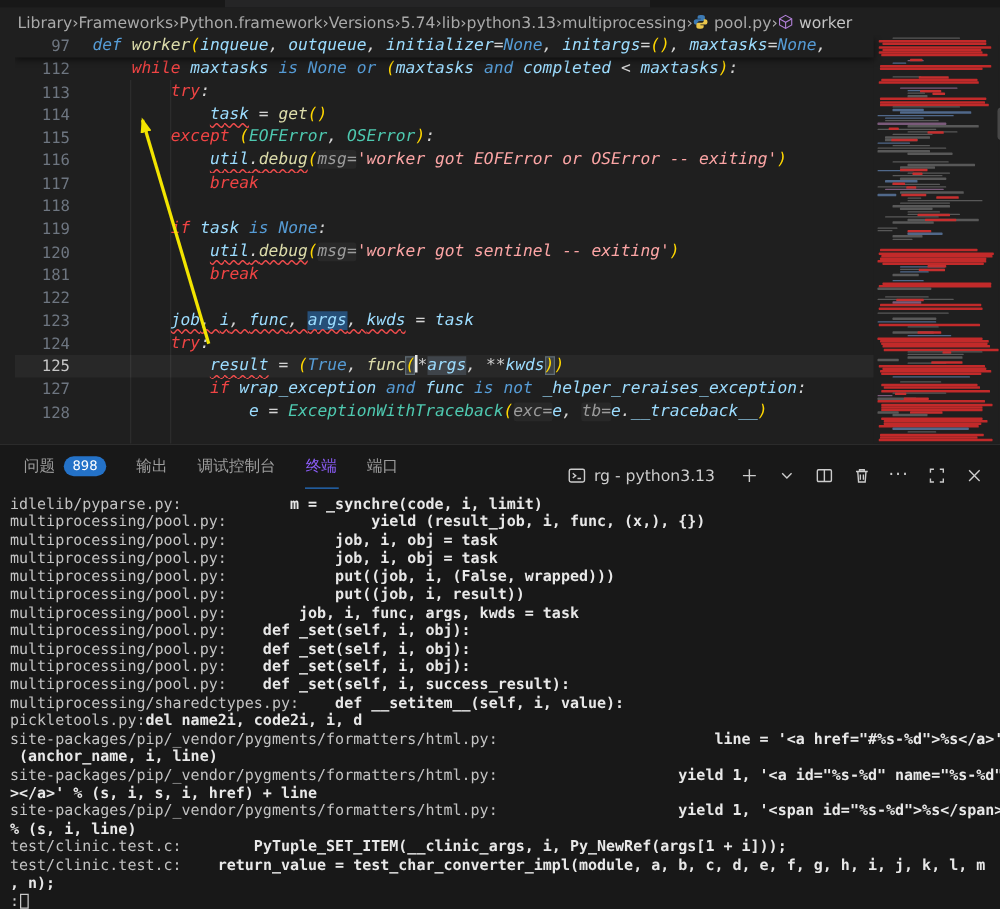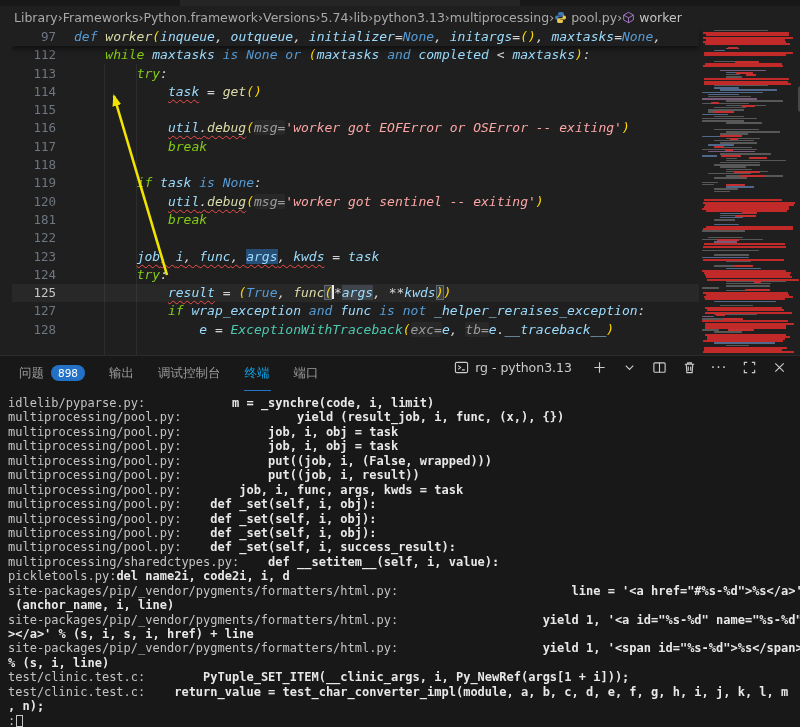--- a/index.html
+++ b/index.html
@@ -23,21 +23,21 @@
   .code-line, .sticky-line { display:flex; height:18.3px; line-height:18.3px; font-size:13px;
     font-family:"DejaVu Sans Mono", monospace; white-space:pre; position:relative; z-index:2; }
   .ln { width:44px; text-align:right; color:#6e7681; flex:none; font-size:12.5px; }
   .codetxt { padding-left:18px; color:#d4d4d4;font-style:italic; }
   .sticky-line { position:absolute; left:0; top:0; width:687px; background:#1f1f1f; z-index:6;
     box-shadow:0 3px 5px rgba(0,0,0,0.5); }
   .lines-wrap { position:absolute; left:0; top:18.3px; width:687px; z-index:2; }
   .code-line.cur { background:rgba(255,255,255,0.045); }
   .code-line.cur .ln { color:#c6c6c6; }
 
-  .c-k{color:#84cc16} .c-b{color:#569CD6} .c-t{color:#4EC9B0} .c-f{color:#DCDCAA}
+  .c-k{color:#ef4444} .c-b{color:#569CD6} .c-t{color:#4EC9B0} .c-f{color:#DCDCAA}
   .c-v{color:#9CDCFE} .c-s{color:#fca5a5} .c-p{color:#d4d4d4} .c-br{color:#ffd700}
   .c-h{color:#9b9b9b; background:rgba(110,110,110,0.12); border-radius:2px;}
   .sq { text-decoration:underline; text-decoration-style:wavy; text-decoration-color:#f14c4c;
         text-decoration-thickness:1px; text-underline-offset:3px; }
   .hl-sel { background:#264f78; }
   .hl-occ { background:rgba(90,100,112,0.48); }
   .hl-bm  { background:#3c4043; box-shadow:inset 0 0 0 1px #5f6b73; }
   .caret { display:inline-block; width:1.6px; height:14px; background:#e8e8e8; vertical-align:-2px; }
 
   
@@ -46,25 +46,25 @@
   .ruler { position:absolute; left:788px; top:0; width:12px; height:327px; background:#1c1c1c; z-index:4; }
   .ruler .mark { position:absolute; left:2px; width:8px; background:#d32f2f; }
   .scroll-thumb { position:absolute; left:786px; top:58px; width:12px; height:26px;
     background:rgba(140,140,140,0.38); border-radius:3px; z-index:5; }
 
   .arrow-overlay { position:absolute; left:0; top:0; z-index:7; pointer-events:none; }
 
   
   .panel { position:absolute; left:0; top:355px; width:800px; height:372px; background:#181818;
     border-top:1px solid #2b2b2b; }
-  .panel-header { height:35px; display:flex; align-items:flex-start; justify-content:space-between; padding:0 10px 0 18px; }
+  .panel-header { height:35px; display:flex; align-items:flex-end; justify-content:space-between; padding:0 10px 0 18px; }
   .panel-tabs { display:flex; align-items:center; height:100%; gap:22px; }
   .ptab { display:flex; align-items:center; height:100%; font-size:12.5px; color:#9d9d9d; cursor:pointer;
     border-bottom:1.5px solid transparent; padding:0 1px; }
-  .ptab.active { color:#0ea5e9; border-bottom-color:#2472c8; }
+  .ptab.active { color:#8b5cf6; border-bottom-color:#2472c8; }
   .badge { margin-left:7px; background:#2472c8; color:#fff; font-size:10.5px; line-height:16px;
     padding:0 7px; border-radius:9px; }
   .panel-actions { display:flex; align-items:center; gap:8px; color:#cccccc; }
   .term-title { display:flex; align-items:center; gap:6px; font-size:12.5px; color:#cccccc; margin-right:8px; }
   .icon-btn { width:22px; height:22px; display:flex; align-items:center; justify-content:center;
     border-radius:4px; cursor:pointer; }
   .icon-btn svg { width:15px; height:15px; stroke:#cccccc; fill:none; stroke-width:1.2; }
   .ellipsis { font-size:14px; letter-spacing:1px; color:#cccccc; }
 
   .terminal { position:absolute; left:0; top:40px; width:800px; height:332px; overflow:hidden;
@@ -133,21 +133,21 @@
   </nav>
 
 <div class="editor">
   <div class="indent-guide" style="left:92px"></div>
   <div class="indent-guide" style="left:124px"></div>
   <div class="sticky-line" id="sticky"><span class="ln">97</span><span class="codetxt"><span class="c-b">def </span><span class="c-f">worker</span><span class="c-br">(</span><span class="c-v">inqueue</span><span class="c-p">, </span><span class="c-v">outqueue</span><span class="c-p">, </span><span class="c-v">initializer</span><span class="c-p">=</span><span class="c-b">None</span><span class="c-p">, </span><span class="c-v">initargs</span><span class="c-p">=</span><span class="c-br">()</span><span class="c-p">, </span><span class="c-v">maxtasks</span><span class="c-p">=</span><span class="c-b">None</span><span class="c-p">,</span></span></div>
   <div class="lines-wrap" id="lines">
       <div class="code-line"><span class="ln">112</span><span class="codetxt"><span class="c-p">    </span><span class="c-k">while</span><span class="c-p"> </span><span class="c-v">maxtasks</span><span class="c-p"> </span><span class="c-b">is</span><span class="c-p"> </span><span class="c-b">None</span><span class="c-p"> </span><span class="c-b">or</span><span class="c-p"> </span><span class="c-br">(</span><span class="c-v">maxtasks</span><span class="c-p"> </span><span class="c-b">and</span><span class="c-p"> </span><span class="c-v">completed</span><span class="c-p"> &lt; </span><span class="c-v">maxtasks</span><span class="c-br">)</span><span class="c-p">:</span></span></div>
       <div class="code-line"><span class="ln">113</span><span class="codetxt"><span class="c-p">        </span><span class="c-k">try</span><span class="c-p">:</span></span></div>
       <div class="code-line"><span class="ln">114</span><span class="codetxt"><span class="c-p">            </span><span class="c-v sq">task</span><span class="c-p"> = </span><span class="c-f">get</span><span class="c-br">()</span></span></div>
-      <div class="code-line"><span class="ln">115</span></div>
+      <div class="code-line"><span class="ln">115</span><span class="codetxt"><span class="c-p">        </span><span class="c-k">except</span><span class="c-p"> </span><span class="c-br">(</span><span class="c-t">EOFError</span><span class="c-p">, </span><span class="c-t">OSError</span><span class="c-br">)</span><span class="c-p">:</span></span></div>
       <div class="code-line"><span class="ln">116</span><span class="codetxt"><span class="c-p">            </span><span class="c-v sq">util</span><span class="c-p sq">.</span><span class="c-f sq">debug</span><span class="c-br">(</span><span class="c-h">msg=</span><span class="c-s">'worker got EOFError or OSError -- exiting'</span><span class="c-br">)</span></span></div>
       <div class="code-line"><span class="ln">117</span><span class="codetxt"><span class="c-p">            </span><span class="c-k">break</span></span></div>
       <div class="code-line"><span class="ln">118</span><span class="codetxt"></span></div>
       <div class="code-line"><span class="ln">119</span><span class="codetxt"><span class="c-p">        </span><span class="c-k">if</span><span class="c-p"> </span><span class="c-v">task</span><span class="c-p"> </span><span class="c-b">is</span><span class="c-p"> </span><span class="c-b">None</span><span class="c-p">:</span></span></div>
       <div class="code-line"><span class="ln">120</span><span class="codetxt"><span class="c-p">            </span><span class="c-v sq">util</span><span class="c-p sq">.</span><span class="c-f sq">debug</span><span class="c-br">(</span><span class="c-h">msg=</span><span class="c-s">'worker got sentinel -- exiting'</span><span class="c-br">)</span></span></div>
       <div class="code-line"><span class="ln">181</span><span class="codetxt"><span class="c-p">            </span><span class="c-k">break</span></span></div>
       <div class="code-line"><span class="ln">122</span><span class="codetxt"></span></div>
       <div class="code-line"><span class="ln">123</span><span class="codetxt"><span class="c-p">        </span><span class="c-v sq">job</span><span class="c-p sq">, </span><span class="c-v sq">i</span><span class="c-p sq">, </span><span class="c-v sq">func</span><span class="c-p sq">, </span><span class="c-v sq hl-sel">args</span><span class="c-p sq">, </span><span class="c-v sq">kwds</span><span class="c-p"> = </span><span class="c-v">task</span></span></div>
       <div class="code-line"><span class="ln">124</span><span class="codetxt"><span class="c-p">        </span><span class="c-k">try</span><span class="c-p">:</span></span></div>
       <div class="code-line cur"><span class="ln">125</span><span class="codetxt"><span class="c-p">            </span><span class="c-v sq">result</span><span class="c-p"> = </span><span class="c-br">(</span><span class="c-b">True</span><span class="c-p">, </span><span class="c-f">func</span><span class="c-br hl-bm">(</span><span class="caret"></span><span class="c-p">*</span><span class="c-v hl-occ">args</span><span class="c-p">, </span><span class="c-p">**</span><span class="c-v">kwds</span><span class="c-br hl-bm">)</span><span class="c-br">)</span></span></div>

